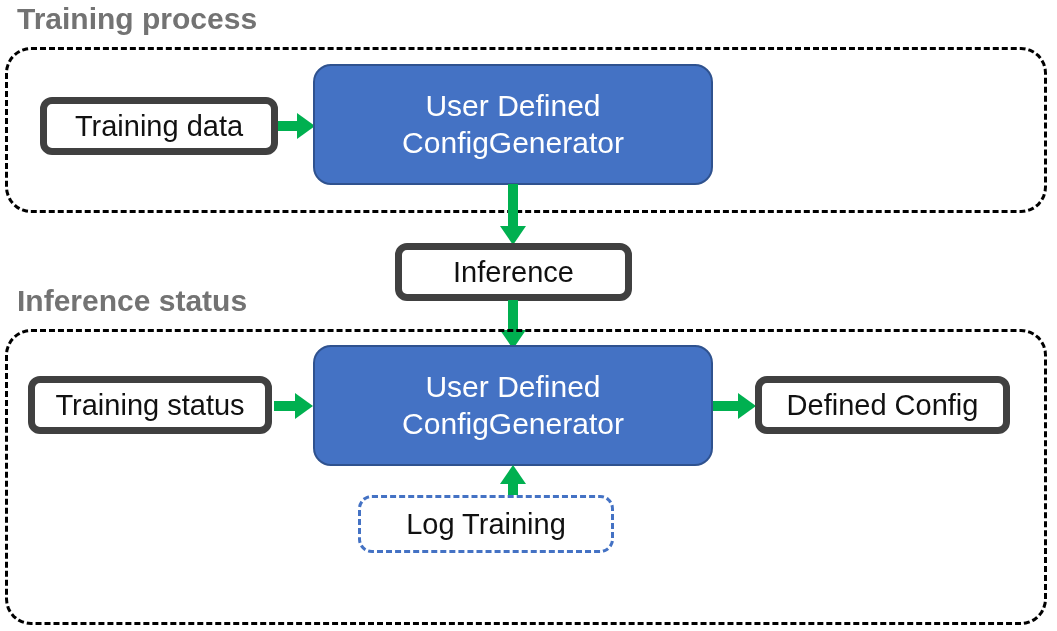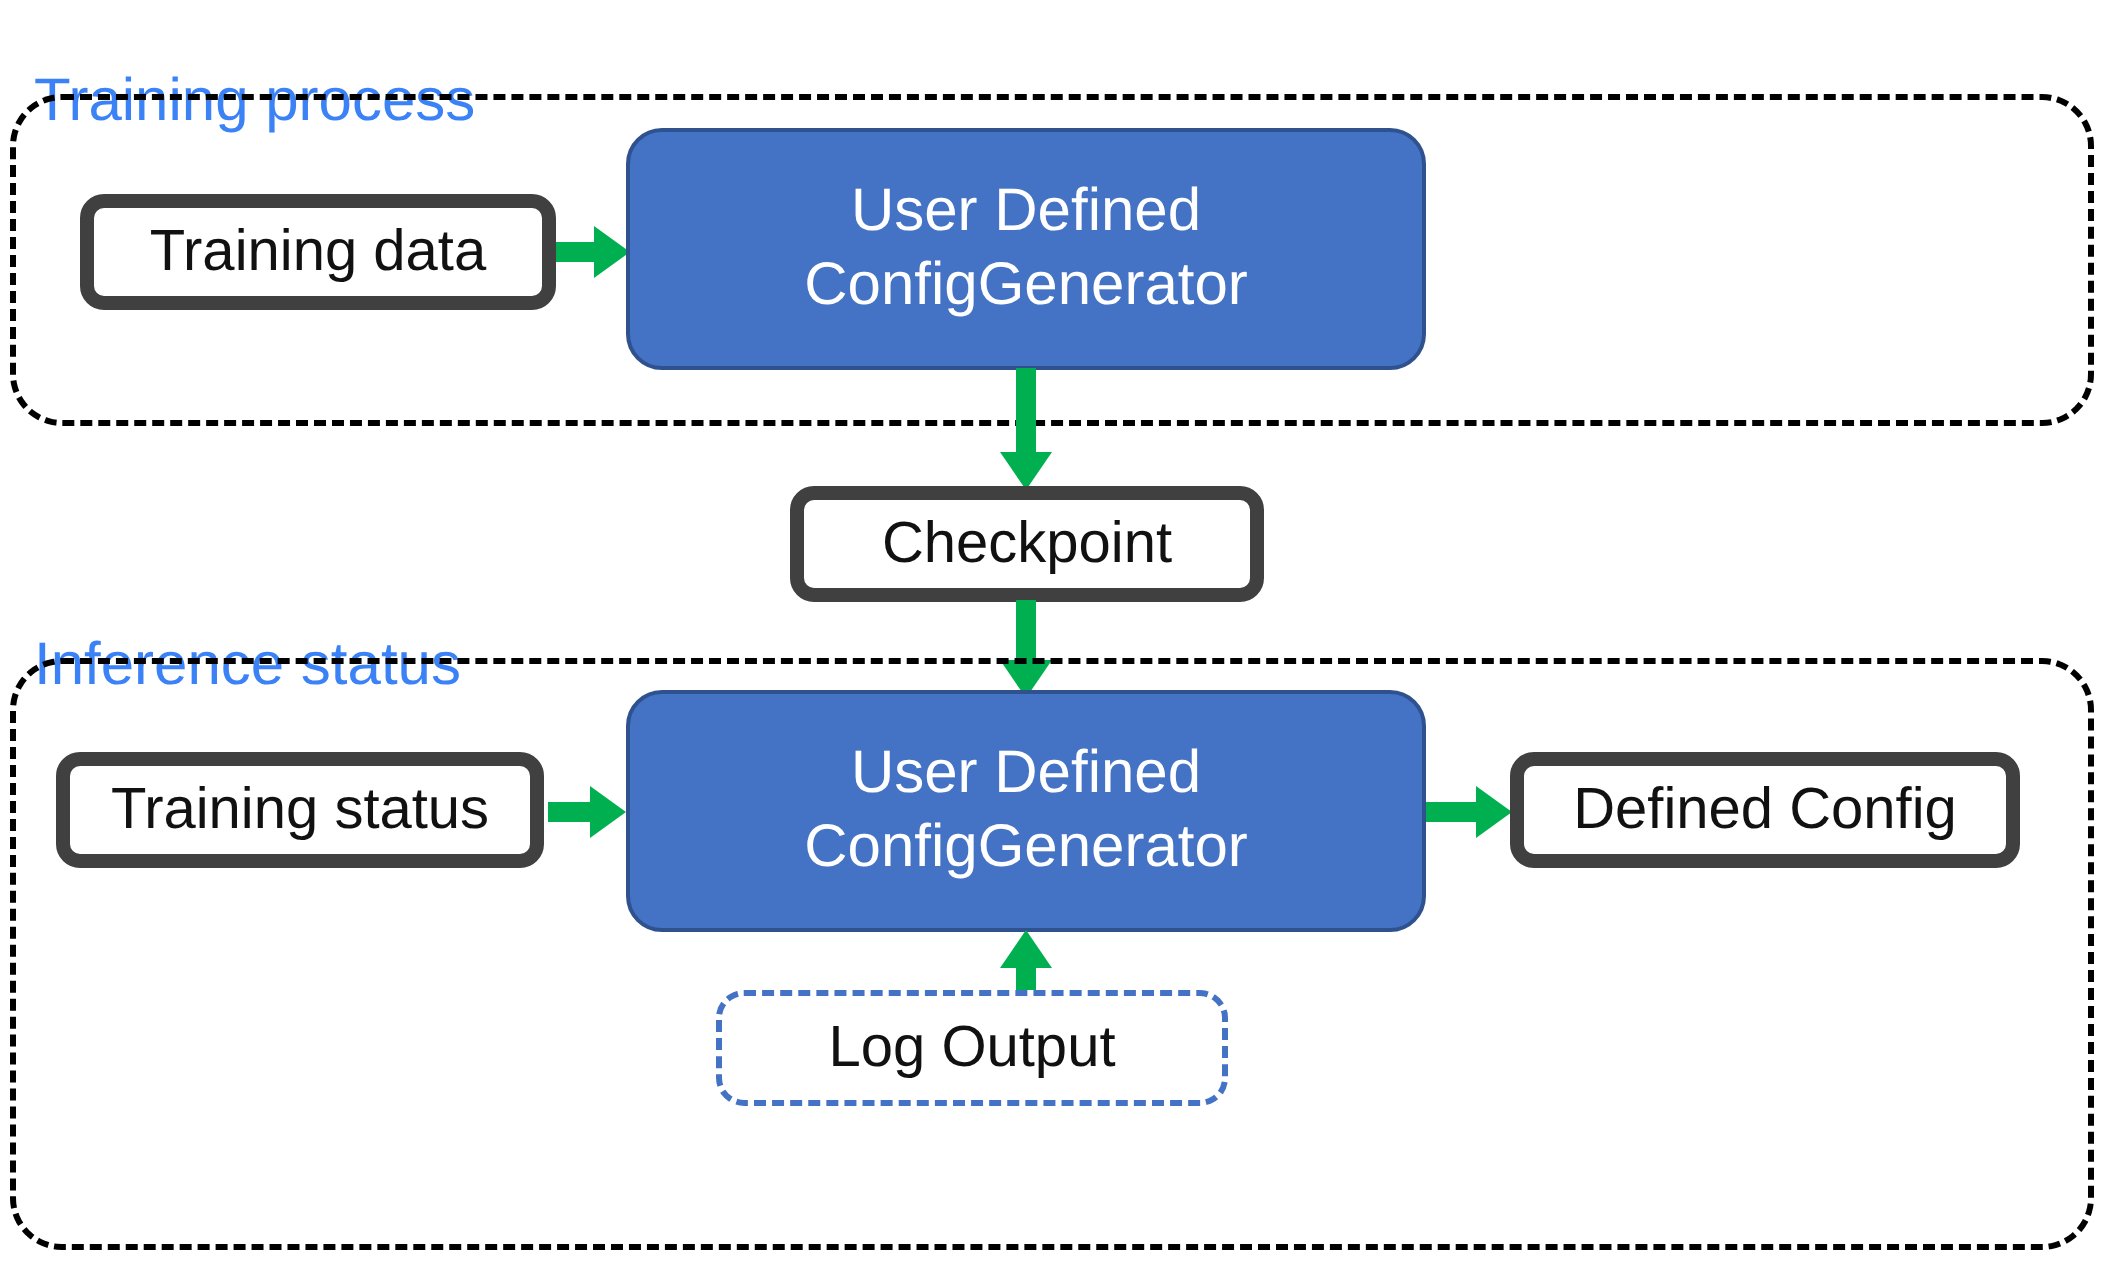--- a/index.html
+++ b/index.html
@@ -16,24 +16,23 @@
     height: 631px;
     background: #ffffff;
     overflow: hidden;
   }
 
   
   .section-label {
     position: absolute;
     font-size: 30px;
     line-height: 34px;
-    color: #3b82f6;
+    color: #737373;
     white-space: nowrap;
-    font-weight: 400;
-    margin-top: 32px;
+    font-weight: 700;
   }
 
   
   .group-box {
     position: absolute;
     box-sizing: border-box;
     border: 3px dashed #000000;
     border-radius: 26px;
     background: transparent;
   }
@@ -119,21 +118,21 @@
     <span class="l2">ConfigGenerator</span>
   </div>
 
   <svg class="arrow-svg" style="left:497px; top:184px;" width="32" height="62" viewBox="0 0 32 62">
     <g fill="#00B050">
       <rect x="11" y="0" width="10" height="46"></rect>
       <polygon points="3,42 29,42 16,61"></polygon>
     </g>
   </svg>
 
-  <div class="wbox" style="left:395px; top:243px; width:237px; height:58px;">Checkpoint</div>
+  <div class="wbox" style="left:395px; top:243px; width:237px; height:58px;">Inference</div>
 
   <div class="section-label" style="left:17px; top:284px;">Inference status</div>
 
   <svg class="arrow-svg" style="left:497px; top:300px;" width="32" height="50" viewBox="0 0 32 50">
     <g fill="#00B050">
       <rect x="11" y="0" width="10" height="34"></rect>
       <polygon points="3,30 29,30 16,49"></polygon>
     </g>
   </svg>
 
@@ -162,16 +161,16 @@
 
   <div class="wbox" style="left:755px; top:376px; width:255px; height:58px;">Defined Config</div>
 
   <svg class="arrow-svg" style="left:497px; top:462px;" width="32" height="38" viewBox="0 0 32 38">
     <g fill="#00B050">
       <rect x="11" y="18" width="10" height="20"></rect>
       <polygon points="3,22 29,22 16,3"></polygon>
     </g>
   </svg>
 
-  <div class="tbox" style="left:358px; top:495px; width:256px; height:58px; z-index:2;">Log Output</div>
+  <div class="tbox" style="left:358px; top:495px; width:256px; height:58px; z-index:2;">Log Training</div>
 
 
 </div>
 
 </body></html>

